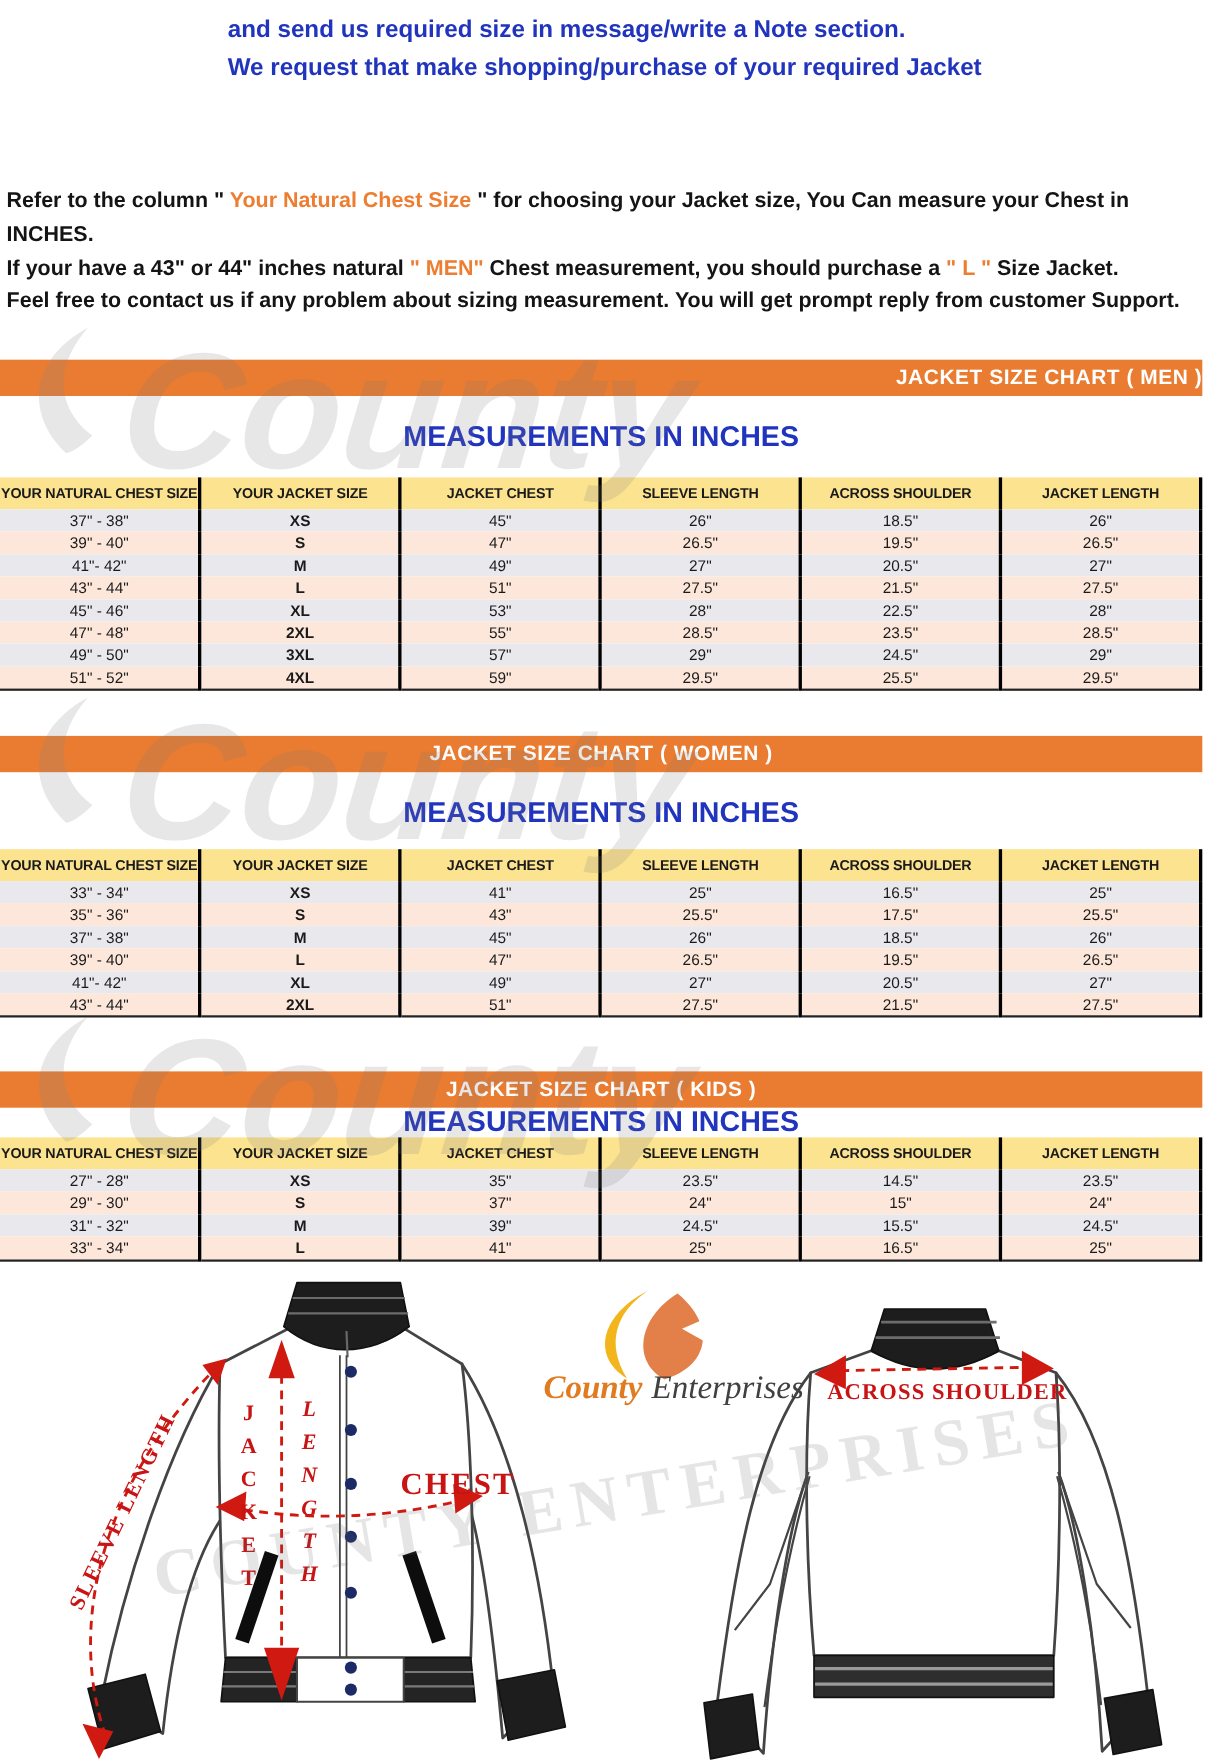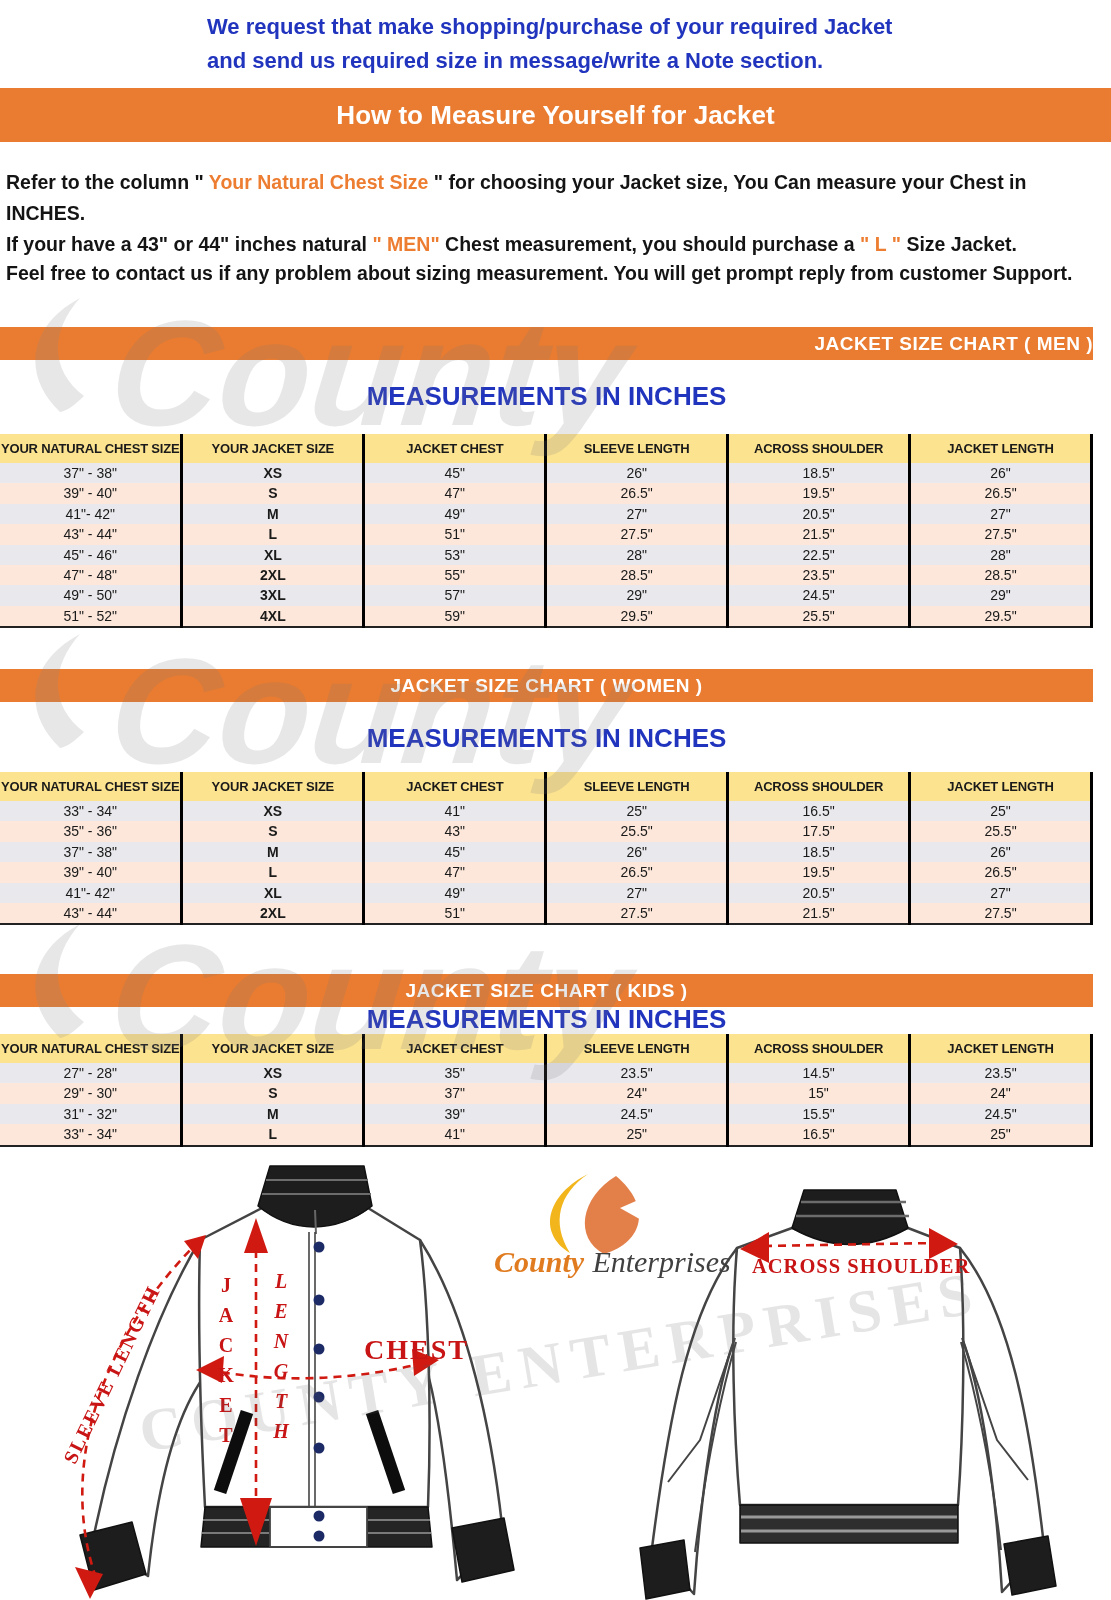--- a/index.html
+++ b/index.html
@@ -100,25 +100,24 @@
   #logo-text .logo-ent {
     color:#404040; font-family:"Liberation Serif", serif; font-style:italic; font-weight:normal;
   }
 </style>
 </head>
 <body>
 
 <div id="page">
 
   <div id="intro" class="abs">
+    <div>and send us required size in message/write a Note section.</div>
     <div>We request that make shopping/purchase of your required Jacket</div>
-    <div>and send us required size in message/write a Note section.</div>
   </div>
 
-  <div id="main-banner" class="abs">How to Measure Yourself for Jacket</div>
 
   <div id="para1" class="abs">
     <div><span class="black-text">Refer to the column " </span><span class="orange-text">Your Natural Chest Size</span><span class="black-text"> " for choosing your Jacket size, You Can measure your Chest in INCHES.</span></div>
     <div><span class="black-text">If your have a 43" or 44"  inches natural </span><span class="orange-text">" MEN"</span><span class="black-text"> Chest measurement, you should purchase a </span><span class="orange-text">" L "</span><span class="black-text"> Size Jacket.</span></div>
   </div>
   <div id="para2" class="abs">
     <div class="black-text">Feel free to contact us if any problem about sizing measurement. You will get prompt reply from customer Support.</div>
   </div>
 
   <div id="men-banner" class="abs chart-banner">JACKET SIZE CHART ( MEN )</div>

